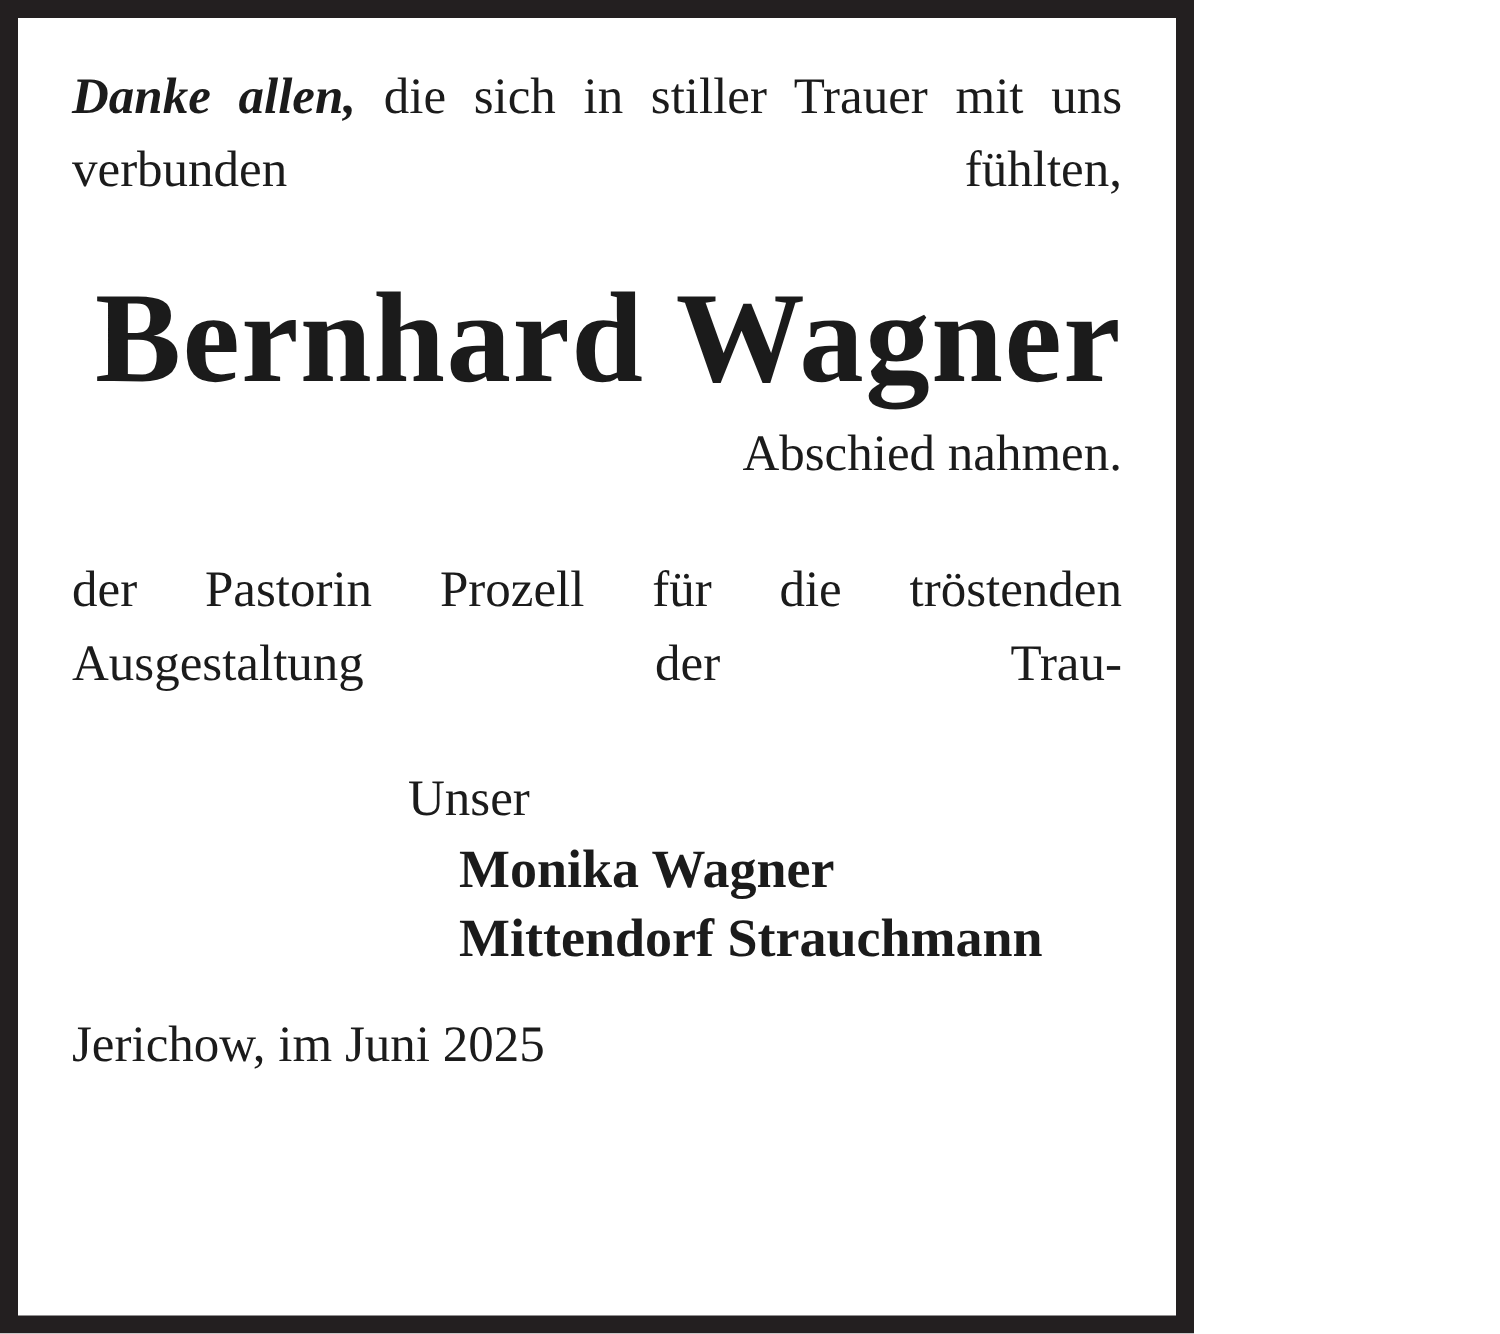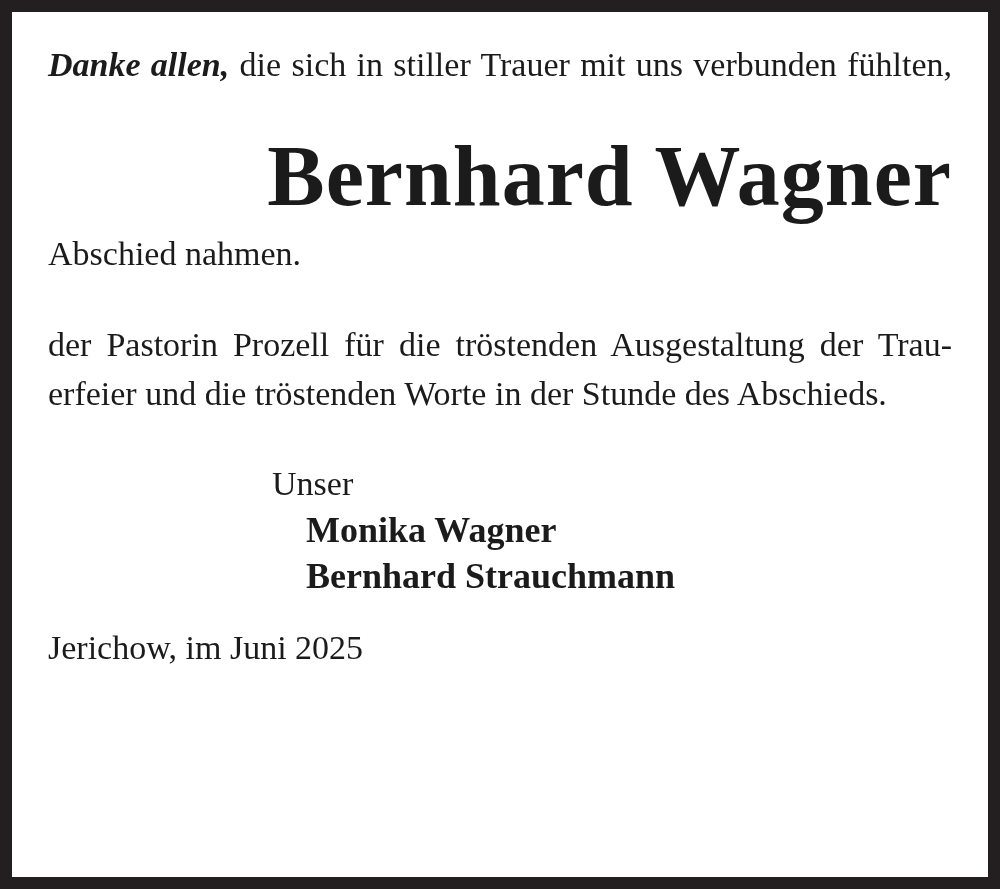--- a/index.html
+++ b/index.html
@@ -3,63 +3,62 @@
 <meta charset="utf-8">
 <style>
   :root{
     --border-color:#231f20;
     --text-color:#1b1b1b;
     --bg-color:#ffffff;
   }
   html,body{margin:0;padding:0;background:var(--bg-color);}
   .page{
     box-sizing:border-box;
-    width:1000px;height:889px;
+    width:796px;height:889px;
     border:12px solid var(--border-color);
     background:var(--bg-color);
     padding:28px 36px 0 36px;
     font-family:"Liberation Serif","DejaVu Serif",serif;
     color:var(--text-color);
     overflow:hidden;
   }
   .para{margin:0;font-size:34px;line-height:49px;}
   .line{display:block;}
   .just{text-align:justify;text-align-last:justify;}
   .lead{font-weight:bold;font-style:italic;}
   .name-heading{
     margin:44px 0 0 0;
     font-size:86px;line-height:86px;
     font-weight:bold;text-align:right;
     letter-spacing:1px;white-space:nowrap;
   }
-  .subline{margin:15px 0 0 0;font-size:34px;line-height:40px;text-align:left;}
+  .subline{margin:15px 0 0 0;font-size:34px;line-height:40px;text-align:right;}
   .thanks{margin-top:46px;}
   .signature{margin:43px 0 0 224px;font-size:34px;line-height:46px;}
   .signature .sig-name{font-weight:bold;font-size:36px;margin-left:34px;}
   .placedate{margin-top:27px;font-size:34px;line-height:44px;}
 </style>
 </head>
 <body>
 
 <div class="page">
 
   <p class="para intro">
     <span class="line just"><span class="lead">Danke allen,</span> <span>die sich in stiller Trauer mit uns verbunden fühlten,</span></span>
   </p>
 
   <h1 class="name-heading">Bernhard Wagner</h1>
 
   <p class="subline">Abschied nahmen.</p>
 
   <p class="para thanks">
     <span class="line just">der Pastorin Prozell für die tröstenden Ausgestaltung der Trau-</span>
-    <span class="line">erfeier und die tröstenden Worte in der Stunde des Abschieds.</span>
   </p>
 
   <div class="signature">
     <div>Unser</div>
     <div class="sig-name">Monika Wagner</div>
-    <div class="sig-name">Bernhard Strauchmann</div>
+    <div class="sig-name">Mittendorf Strauchmann</div>
   </div>
 
   <div class="placedate">Jerichow, im Juni 2025</div>
 
 </div>
 
 </body></html>

